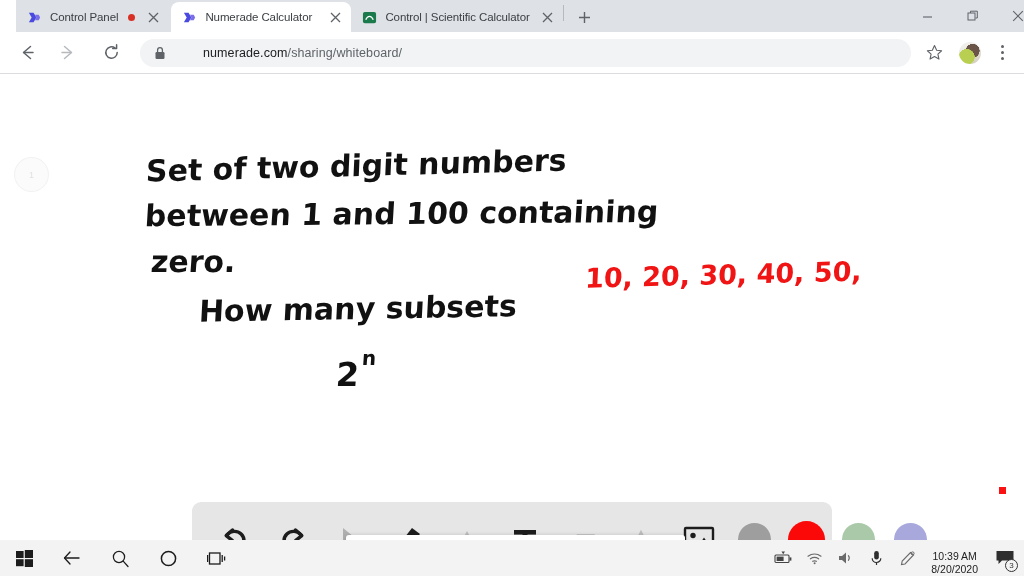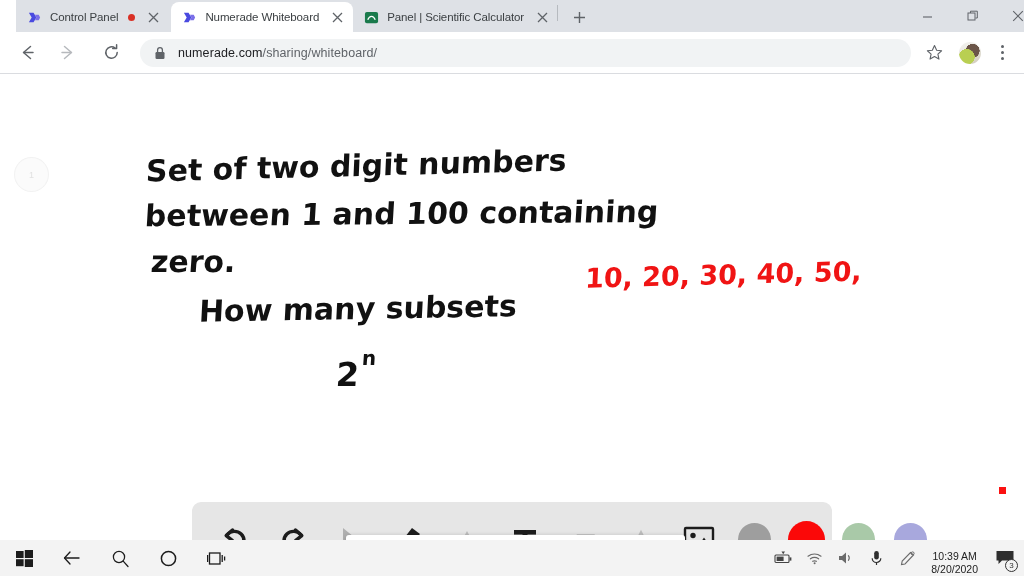--- a/index.html
+++ b/index.html
@@ -64,21 +64,21 @@
   }
   .navbtn:first-child { margin-left:12px; }
   .omnibox {
     flex:1; height:28px; margin:0 8px 0 14px;
     background:#f1f3f4; border-radius:14px;
     display:flex; align-items:center;
     padding: 0 10px;
   }
   .omnibox .lock { margin: 0 12px 0 4px; flex:none; display:block; }
   .urltext { font-size:12.5px; color:#5f6368; letter-spacing:0.1px; }
-  .urltext .host { color:#202124; }
+  .urltext .host { color:#202124;margin-left:25px; }
   .star-btn { width:30px; height:30px; display:flex; align-items:center; justify-content:center; border-radius:50%; flex:none; margin-right:4px;}
   .avatar {
     width:22px; height:22px; border-radius:50%; flex:none; margin: 0 6px;
     background: radial-gradient(circle at 35% 68%, #b9cf52 0 38%, transparent 39%),
                 radial-gradient(circle at 62% 40%, #6b5548 0 36%, transparent 37%),
                 linear-gradient(160deg,#f4f4f2 0%, #e8e6de 45%, #cfc9b8 100%);
     overflow:hidden; position:relative;
   }
   .menu-btn { width:30px; height:32px; display:flex; align-items:center; justify-content:center; margin-right:7px; flex:none; }
   .dot3 { width:3px; height:3px; background:#5f6368; border-radius:50%; margin:1.5px 0; }
@@ -178,34 +178,34 @@
           <path d="M1 1 L10 10 M10 1 L1 10" stroke="#5f6368" stroke-width="1.3" fill="none"></path>
         </svg>
       </span>
     </div>
 
     <div class="tab active" style="margin-left:4px;padding-right:6px;min-width:180px;">
       <svg class="favicon" viewBox="0 0 16 16">
         <path d="M2 3 L7 3 L10 8 L7 13 L2 13 L5 8 Z" fill="#4a4ae0"></path>
         <path d="M8.5 5 L12.5 5 L14 8 L12.5 11 L8.5 11 L10 8 Z" fill="#7b6fe8"></path>
       </svg>
-      <span class="tab-title" style="flex:1;max-width:none;">Numerade Whiteboard</span>
+      <span class="tab-title" style="flex:1;max-width:none;">Numerade Calculator</span>
       <span class="tab-close">
         <svg width="11" height="11" viewBox="0 0 11 11">
           <path d="M1 1 L10 10 M10 1 L1 10" stroke="#5f6368" stroke-width="1.3" fill="none"></path>
         </svg>
       </span>
     </div>
 
     <div class="tab inactive">
       <svg class="favicon" viewBox="0 0 16 16">
         <rect x="1" y="2" width="14" height="12" rx="2" fill="#1a7a4c"></rect>
         <path d="M4 10.5 C6 5.5, 10 5.5, 12 10.5" stroke="#fff" stroke-width="1.4" fill="none"></path>
       </svg>
-      <span class="tab-title">Panel | Scientific Calculator</span>
+      <span class="tab-title">Control | Scientific Calculator</span>
       <span class="tab-close">
         <svg width="11" height="11" viewBox="0 0 11 11">
           <path d="M1 1 L10 10 M10 1 L1 10" stroke="#5f6368" stroke-width="1.3" fill="none"></path>
         </svg>
       </span>
     </div>
 
     <div class="tab-sep"></div>
 
     <div class="newtab">

